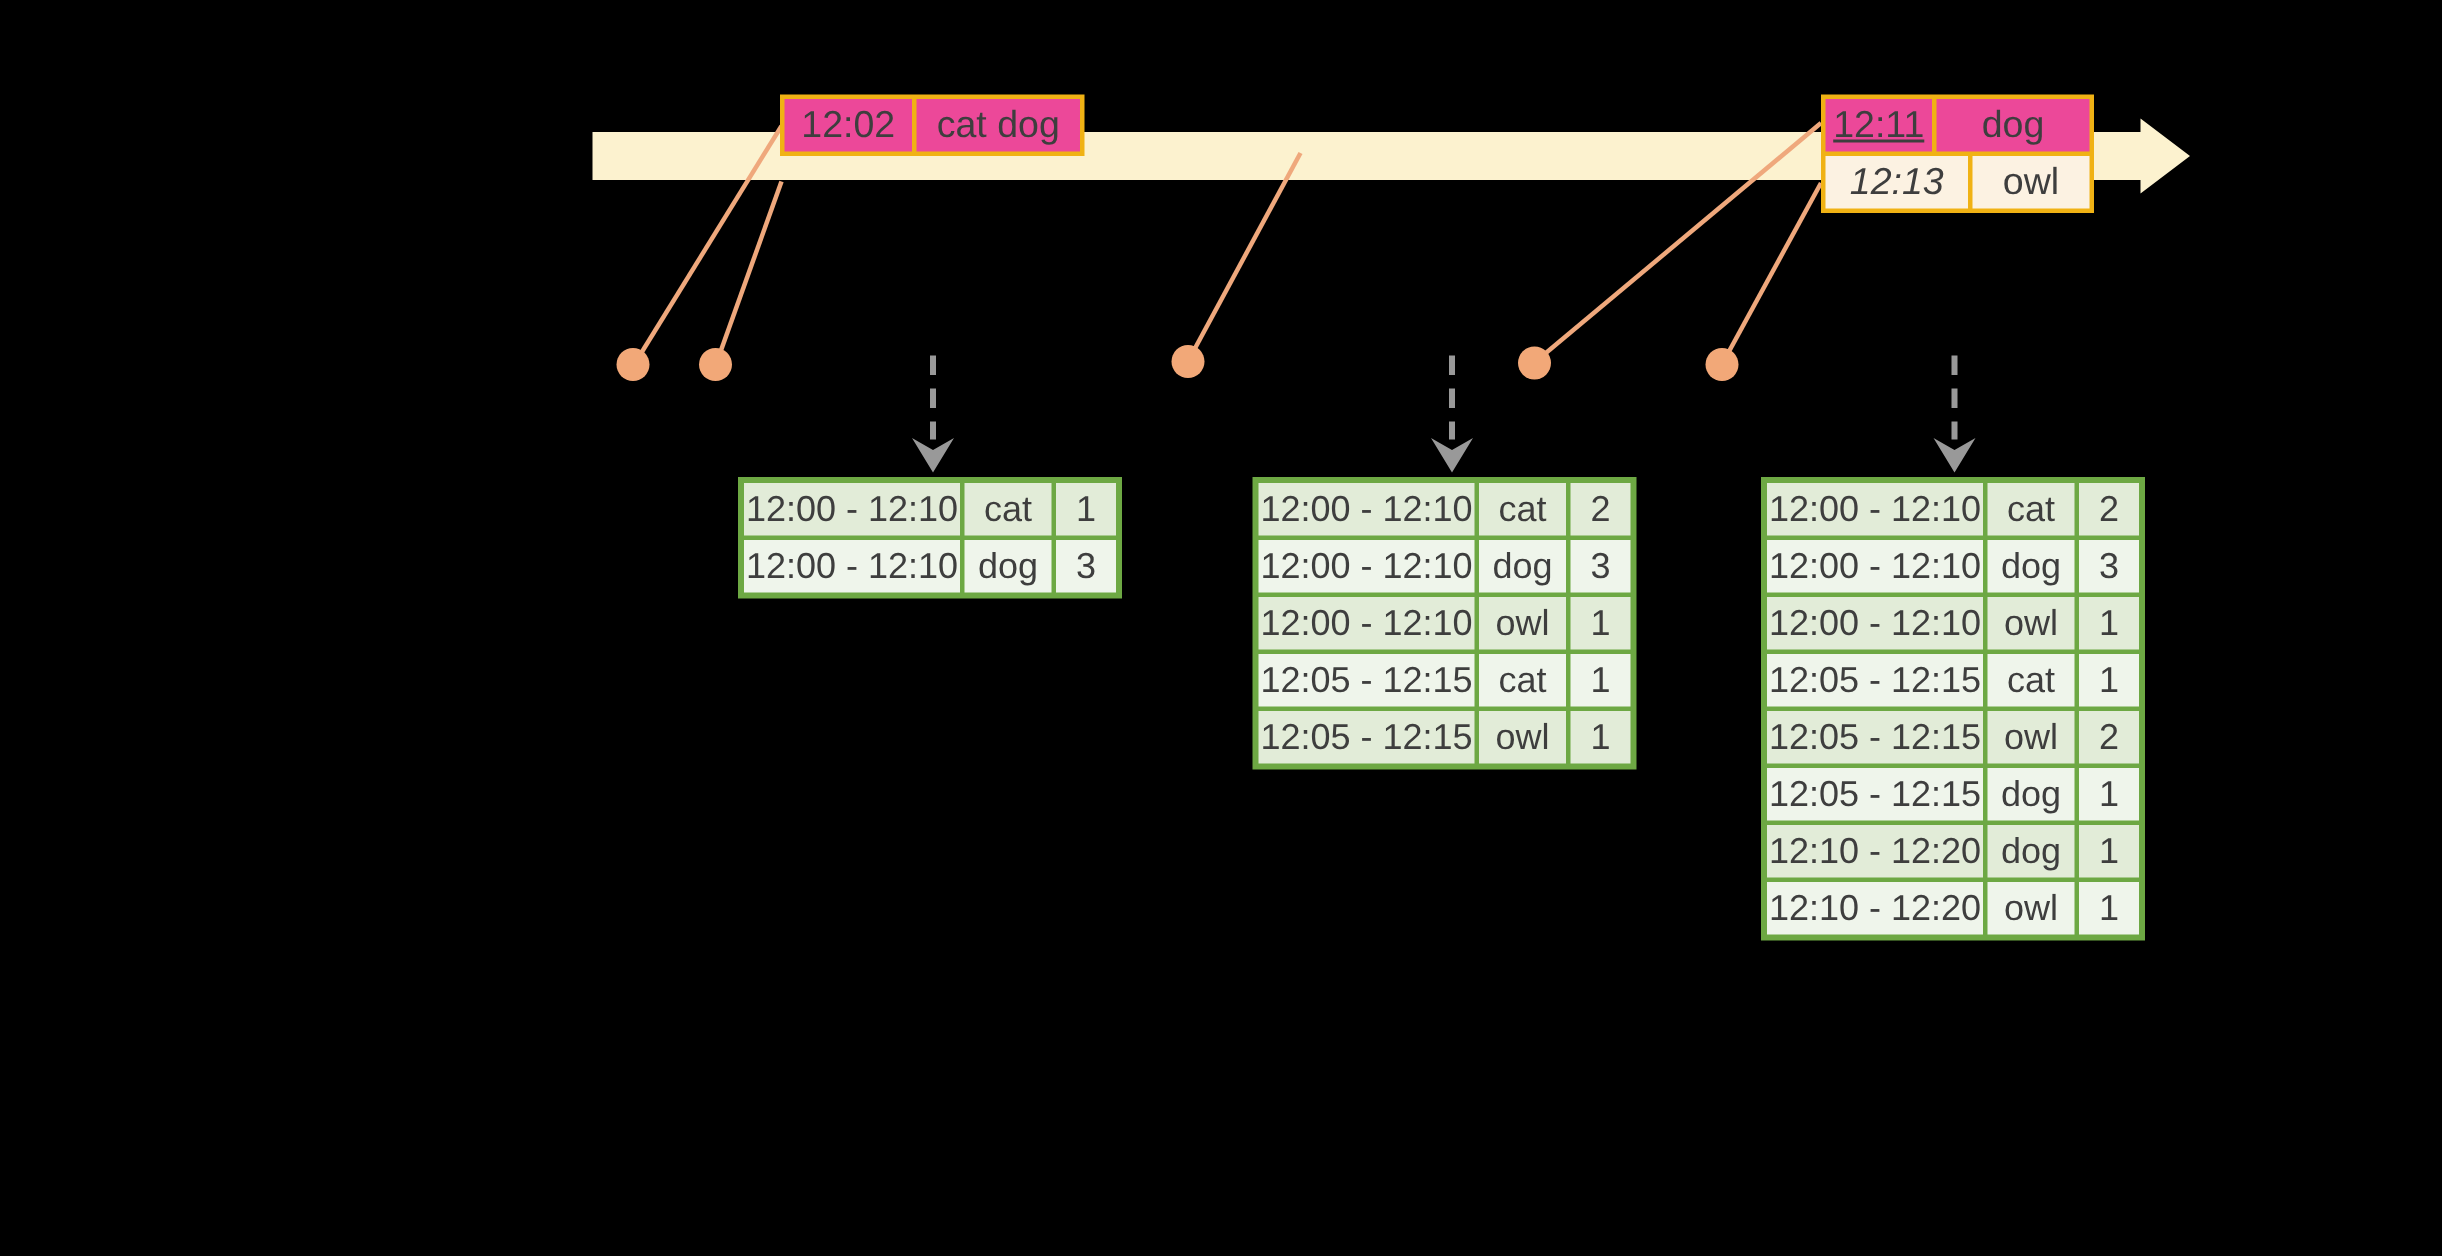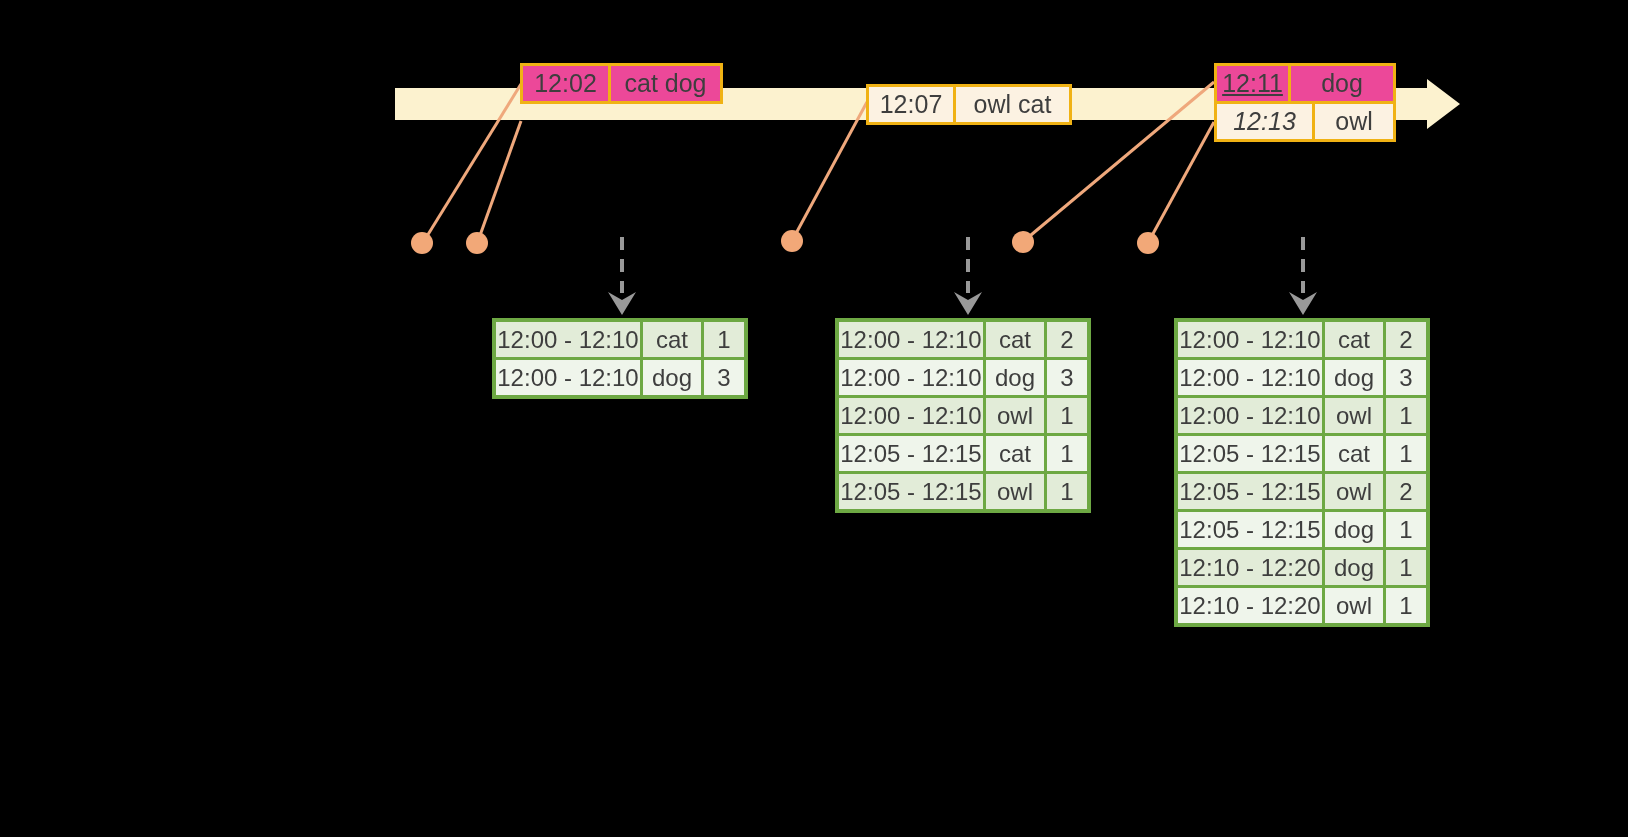--- a/index.html
+++ b/index.html
@@ -77,26 +77,20 @@
     </g>
   </svg>
 
   <div class="event-table" style="left:520px;top:63px;width:203px;">
       <div class="erow dark">
         <div class="ecell time" style="width: 85px;">12:02</div>
         <div class="ecell words">cat dog</div>
       </div>
     </div>
 
-  <div class="event-table" style="left:866px;top:84px;width:206px;">
-      <div class="erow light">
-        <div class="ecell time" style="width: 84px;">12:07</div>
-        <div class="ecell words">owl cat</div>
-      </div>
-    </div>
 
   <div class="event-table" style="left:1214px;top:63px;width:182px;">
       <div class="erow dark">
         <div class="ecell time" style="width: 71px; text-decoration: underline;">12:11</div>
         <div class="ecell words">dog</div>
       </div>
       <div class="erow light">
         <div class="ecell time" style="width: 95px; font-style: italic;">12:13</div>
         <div class="ecell words">owl</div>
       </div>

